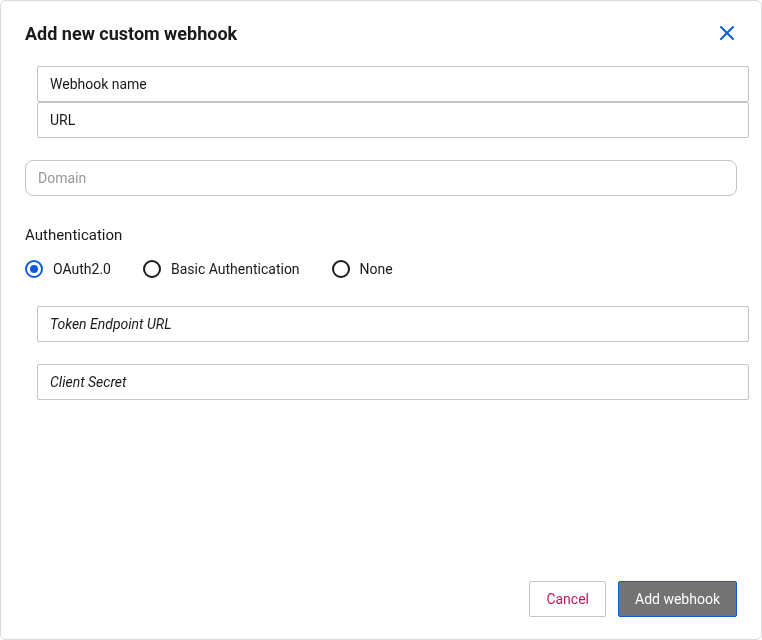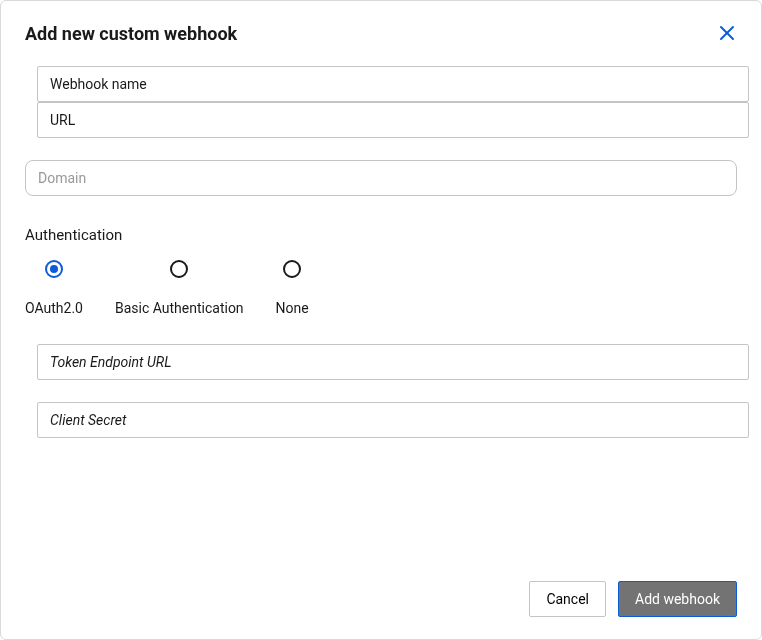--- a/index.html
+++ b/index.html
@@ -92,23 +92,22 @@
     }
     .radio-row {
       display: flex;
       gap: 32px;
       align-items: center;
       margin-bottom: 28px;
     }
     .radio-option {
       display: flex;
       align-items: center;
-      gap: 22px;
+      gap: 10px;
       cursor: pointer;
-      flex-direction: column;
     }
     .radio-circle {
       width: 18px;
       height: 18px;
       border: 2px solid #1a1a1a;
       border-radius: 50%;
       display: flex;
       align-items: center;
       justify-content: center;
       flex-shrink: 0;
@@ -140,21 +139,21 @@
       border-radius: 2px;
       cursor: pointer;
       font-family: inherit;
       display: flex;
       align-items: center;
       justify-content: center;
     }
     .btn-secondary {
       background: #fff;
       border: 1px solid #c4c4c4;
-      color: #000000;
+      color: #be185d;
     }
     .btn-primary {
       background: #737373;
       border: 1px solid #0b5cd7;
       color: #fff;
     }
     .auth-fields {
       display: flex;
       flex-direction: column;
       gap: 22px;

